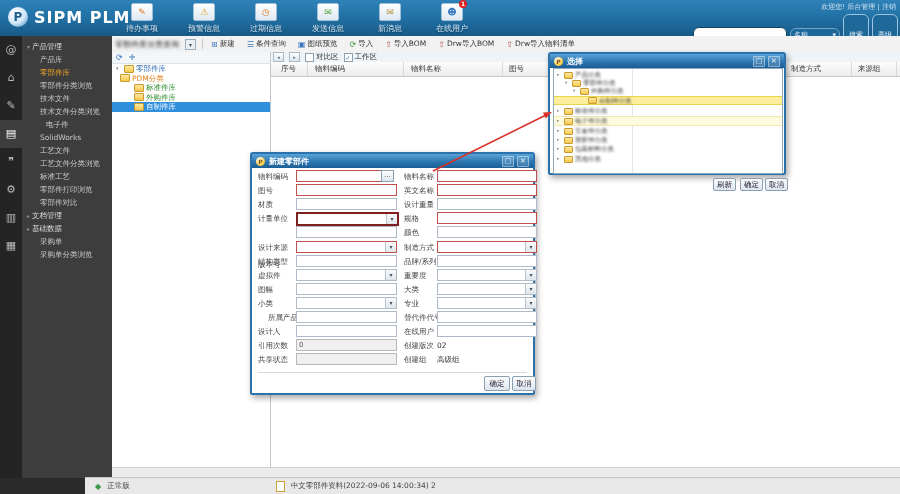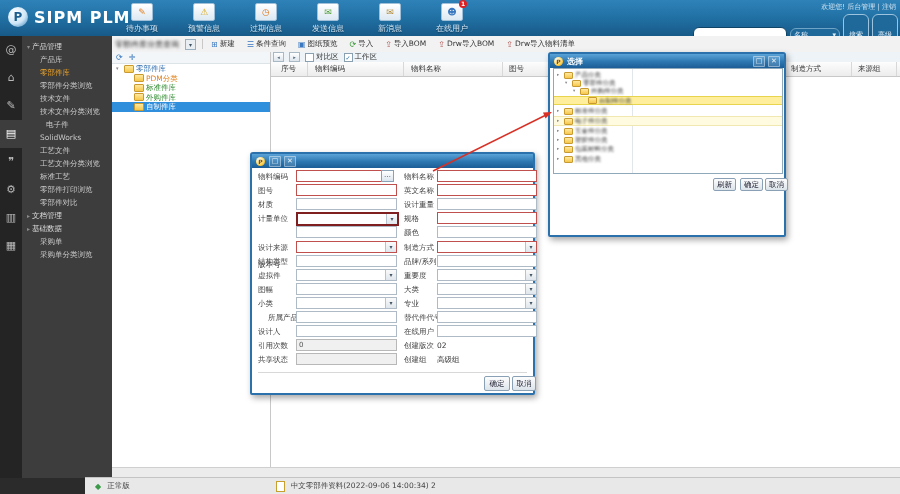--- a/index.html
+++ b/index.html
@@ -100,21 +100,21 @@
   .fbox.ro{background:#f0f0f0;border:1px solid #b8b8b8;color:#555;}
   .sel-arrow{position:absolute;right:0;top:0;width:10px;height:100%;background:linear-gradient(#fafafa,#dfe6ec);
              border-left:1px solid #b6c2cc;font-style:normal;font-size:6px;text-align:center;color:#456;cursor:pointer;}
   .ell-btn{position:absolute;width:11px;height:10px;border:1px solid #8aa0b4;background:linear-gradient(#fff,#dde6ee);
            font-size:7px;line-height:8px;text-align:center;color:#234;cursor:pointer;}
   #np-sep{position:absolute;left:6px;right:6px;top:218px;height:1px;background:#d8d8d8;}
   .dlg-btn{position:absolute;height:13px;border:1px solid #8aa0b4;border-radius:2px;
            background:linear-gradient(#fdfdfd,#dce4ea);font-size:7.5px;text-align:center;line-height:13px;
            color:#223;cursor:pointer;}
   
-  #dlg-select{left:548px;top:52px;width:238px;height:185px;box-sizing:border-box;}
+  #dlg-select{left:548px;top:52px;width:238px;height:123px;box-sizing:border-box;}
   #sel-tree{position:absolute;left:3px;top:14px;width:228px;height:104px;background:#fff;border:1px solid #8fa8ba;}
   #sel-tree .divline{position:absolute;left:78px;top:0;bottom:0;width:1px;background:#e0e6ea;}
   .sel-row{position:absolute;left:0;right:0;height:8px;line-height:8px;font-size:6.5px;display:flex;
            align-items:center;white-space:nowrap;cursor:pointer;}
   .sel-row .tri{font-size:4.5px;color:#888;width:5px;}
   .sel-row .sfold{display:inline-block;width:7px;height:5px;background:linear-gradient(#ffe9a0,#f5c84c);
                   border:1px solid #c89a30;border-radius:1px;margin:0 2px;}
   .sel-row .slab{color:#333;filter:blur(1.2px);}
   .sel-row.sel{background:#ffef9c;border-top:1px solid #e8d44d;border-bottom:1px solid #e8d44d;height:7px;}
   .sel-row.pale{background:#fffbe0;border-top:1px solid #f0e8b0;border-bottom:1px solid #f0e8b0;}
@@ -354,21 +354,21 @@
       <span>✛</span>
     </div>
     <div id="lt-rows">
 
         <div class="lt-row t-blue" style="padding-left: 4px;">
           <span class="lt-arrow">▾</span>
           <i class="lt-folder"></i>
           <span class="lt-lab">零部件库</span>
         </div>
 
-        <div class="lt-row t-orange" style="padding-left: 14px;">
+        <div class="lt-row t-orange" style="">
           <span class="lt-arrow"></span>
           <i class="lt-folder"></i>
           <span class="lt-lab">PDM分类</span>
         </div>
 
         <div class="lt-row t-green" style="padding-left: 14px;">
           <span class="lt-arrow"></span>
           <i class="lt-folder"></i>
           <span class="lt-lab">标准件库</span>
         </div>
@@ -385,20 +385,21 @@
           <span class="lt-lab">自制件库</span>
         </div>
       </div>
   </div>
 
   <div id="grid-footer"></div>
 
   <div id="dlg-newpart" class="dlg">
     <div class="dlg-title">
       <span class="dmark">P</span>
+      <span class="dtxt">新建零部件</span>
       <span class="dlg-chrome">
         <span>□</span>
         <span>✕</span>
       </span>
     </div>
     <div id="form-rows">
         <span class="flab" style="left: 6px; top: 4px;">物料编码</span>
         <div class="fbox req" style="left: 44px; top: 2px; width: 82px;"></div>
         <div class="ell-btn" style="left: 129px; top: 2px;">…</div>
         <span class="flab" style="left: 152px; top: 4px;">物料名称</span>

